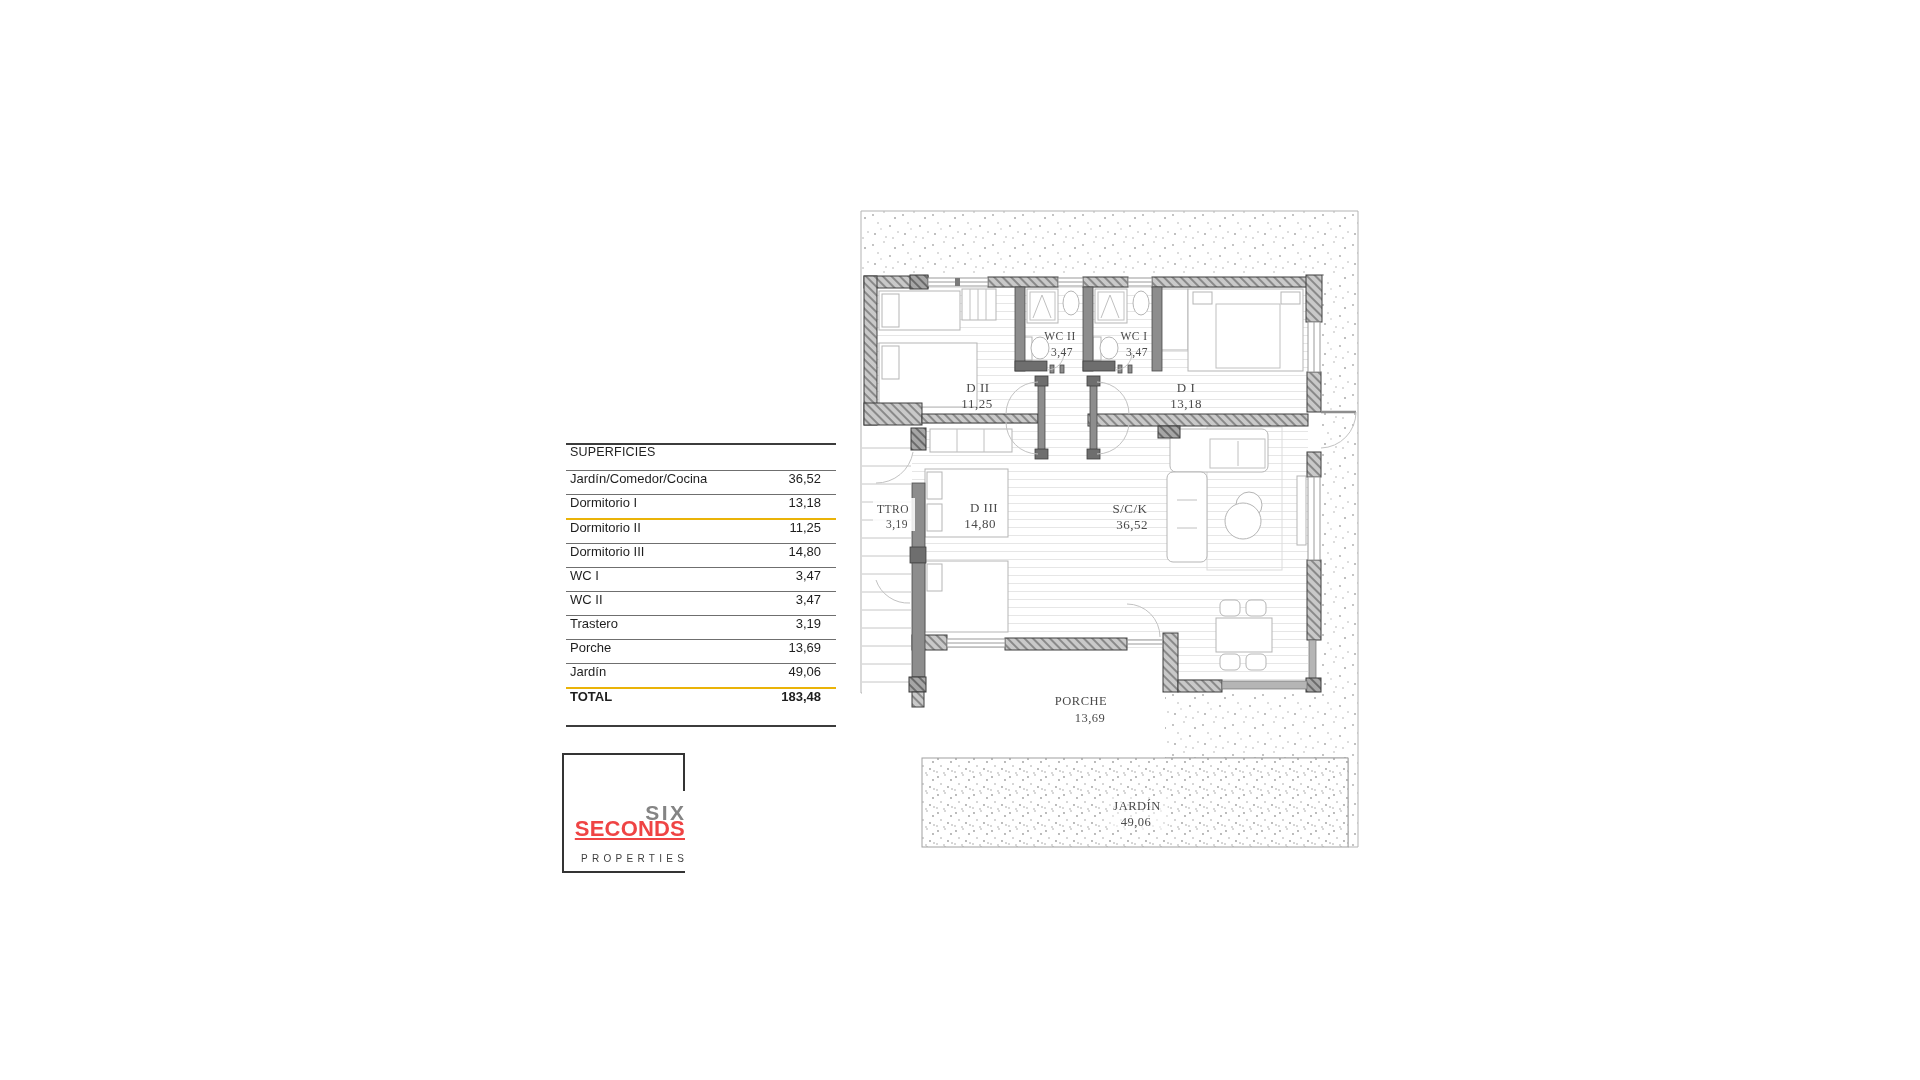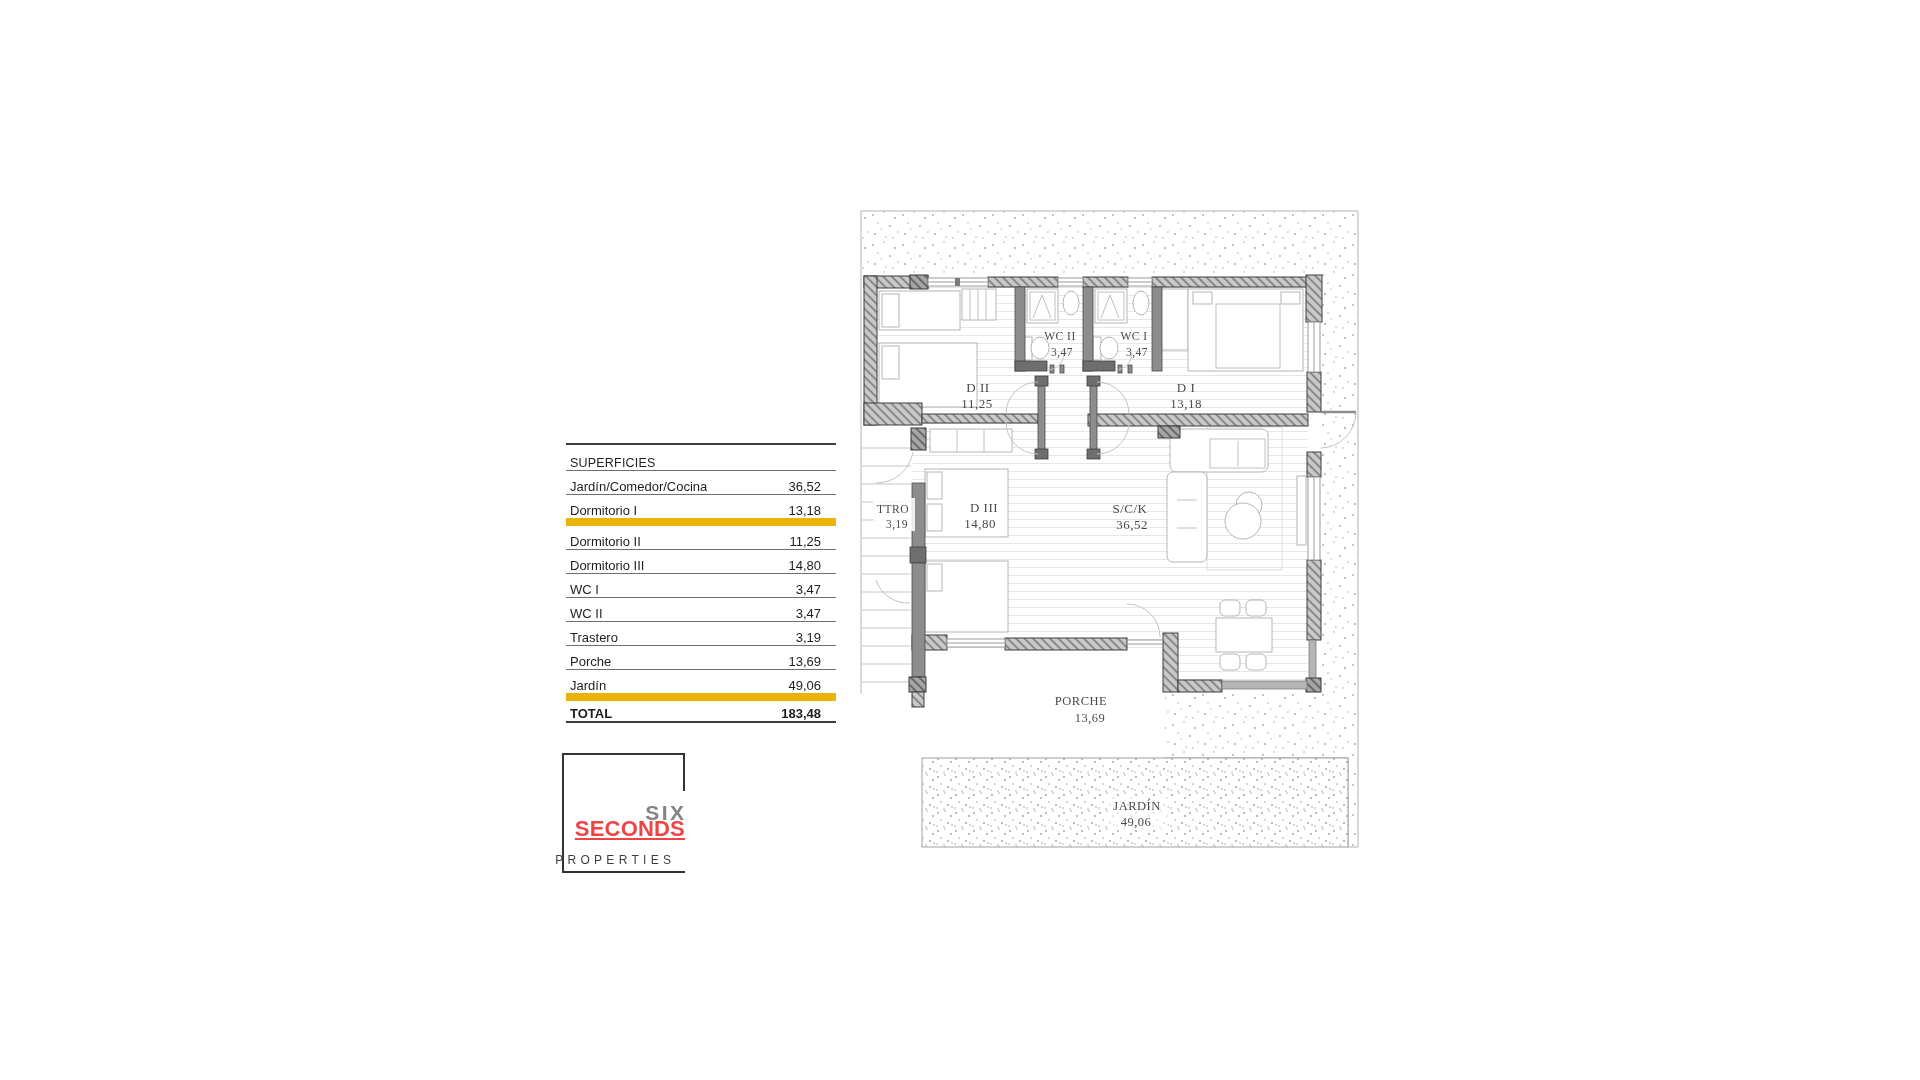--- a/index.html
+++ b/index.html
@@ -2,37 +2,37 @@
 <html><head>
 <meta charset="utf-8">
 <style>
   html,body{margin:0;padding:0;background:#ffffff;}
   .canvas{position:relative;width:1920px;height:1080px;background:#ffffff;overflow:hidden;
           font-family:"Liberation Sans",sans-serif;}
 
   
   .surf-table{position:absolute;left:566px;top:443px;width:270px;
               border-top:2px solid #3c3c3c;border-bottom:2px solid #3c3c3c;}
-  .srow{display:flex;justify-content:space-between;align-items:flex-end;
+  .srow{display:flex;justify-content:space-between;align-items:flex-start;
         height:23px;border-bottom:1px solid #6f6f6f;font-size:13px;color:#1e1e1e;}
   .srow .lbl{padding-left:4px;white-space:nowrap;}
   .srow .val{padding-right:15px;}
   .srow.header{height:25px;font-size:12.5px;letter-spacing:.2px;}
-  .srow.thick{border-bottom:8px solid #eab308;}
-  .srow.total{height:20px;border-bottom:none;font-weight:bold;}
+  .srow.thick{border-bottom:2px solid #eab308;}
+  .srow.total{height:36px;border-bottom:none;font-weight:bold;}
 
   
   .logo{position:absolute;left:562px;top:753px;width:121px;height:116px;
         border-left:2px solid #343434;border-top:2px solid #343434;border-bottom:2px solid #343434;}
   .logo .rseg{position:absolute;right:0;top:0;width:2px;height:36px;background:#343434;}
   .logo .six{position:absolute;right:1px;top:42px;font-size:21px;font-weight:bold;
              letter-spacing:2.5px;margin-right:-2.5px;color:#848484;line-height:20px;margin-top:6px;}
   .logo .seconds{position:absolute;right:0px;top:62px;font-size:22px;font-weight:bold;
                  color:#ef4444;letter-spacing:.2px;line-height:23px;text-decoration:underline;}
-  .logo .properties{position:absolute;right:14px;top:98px;font-size:12px;
+  .logo .properties{position:absolute;right:1px;top:98px;font-size:10px;
                     letter-spacing:4.3px;margin-right:-4.3px;color:#3e3e3e;text-align:right;}
 
   
   .plan{position:absolute;left:855px;top:205px;}
   .plan text{font-family:"Liberation Serif",serif;fill:#4a4a4a;letter-spacing:.5px;}
   .rmname{font-size:13px;}
   .rmval{font-size:13px;}
   .rmsmall{font-size:11.5px;}
   .rmout{font-size:12.5px;}
   .furn{fill:#ffffff;stroke:#b5b5b5;stroke-width:1;}

